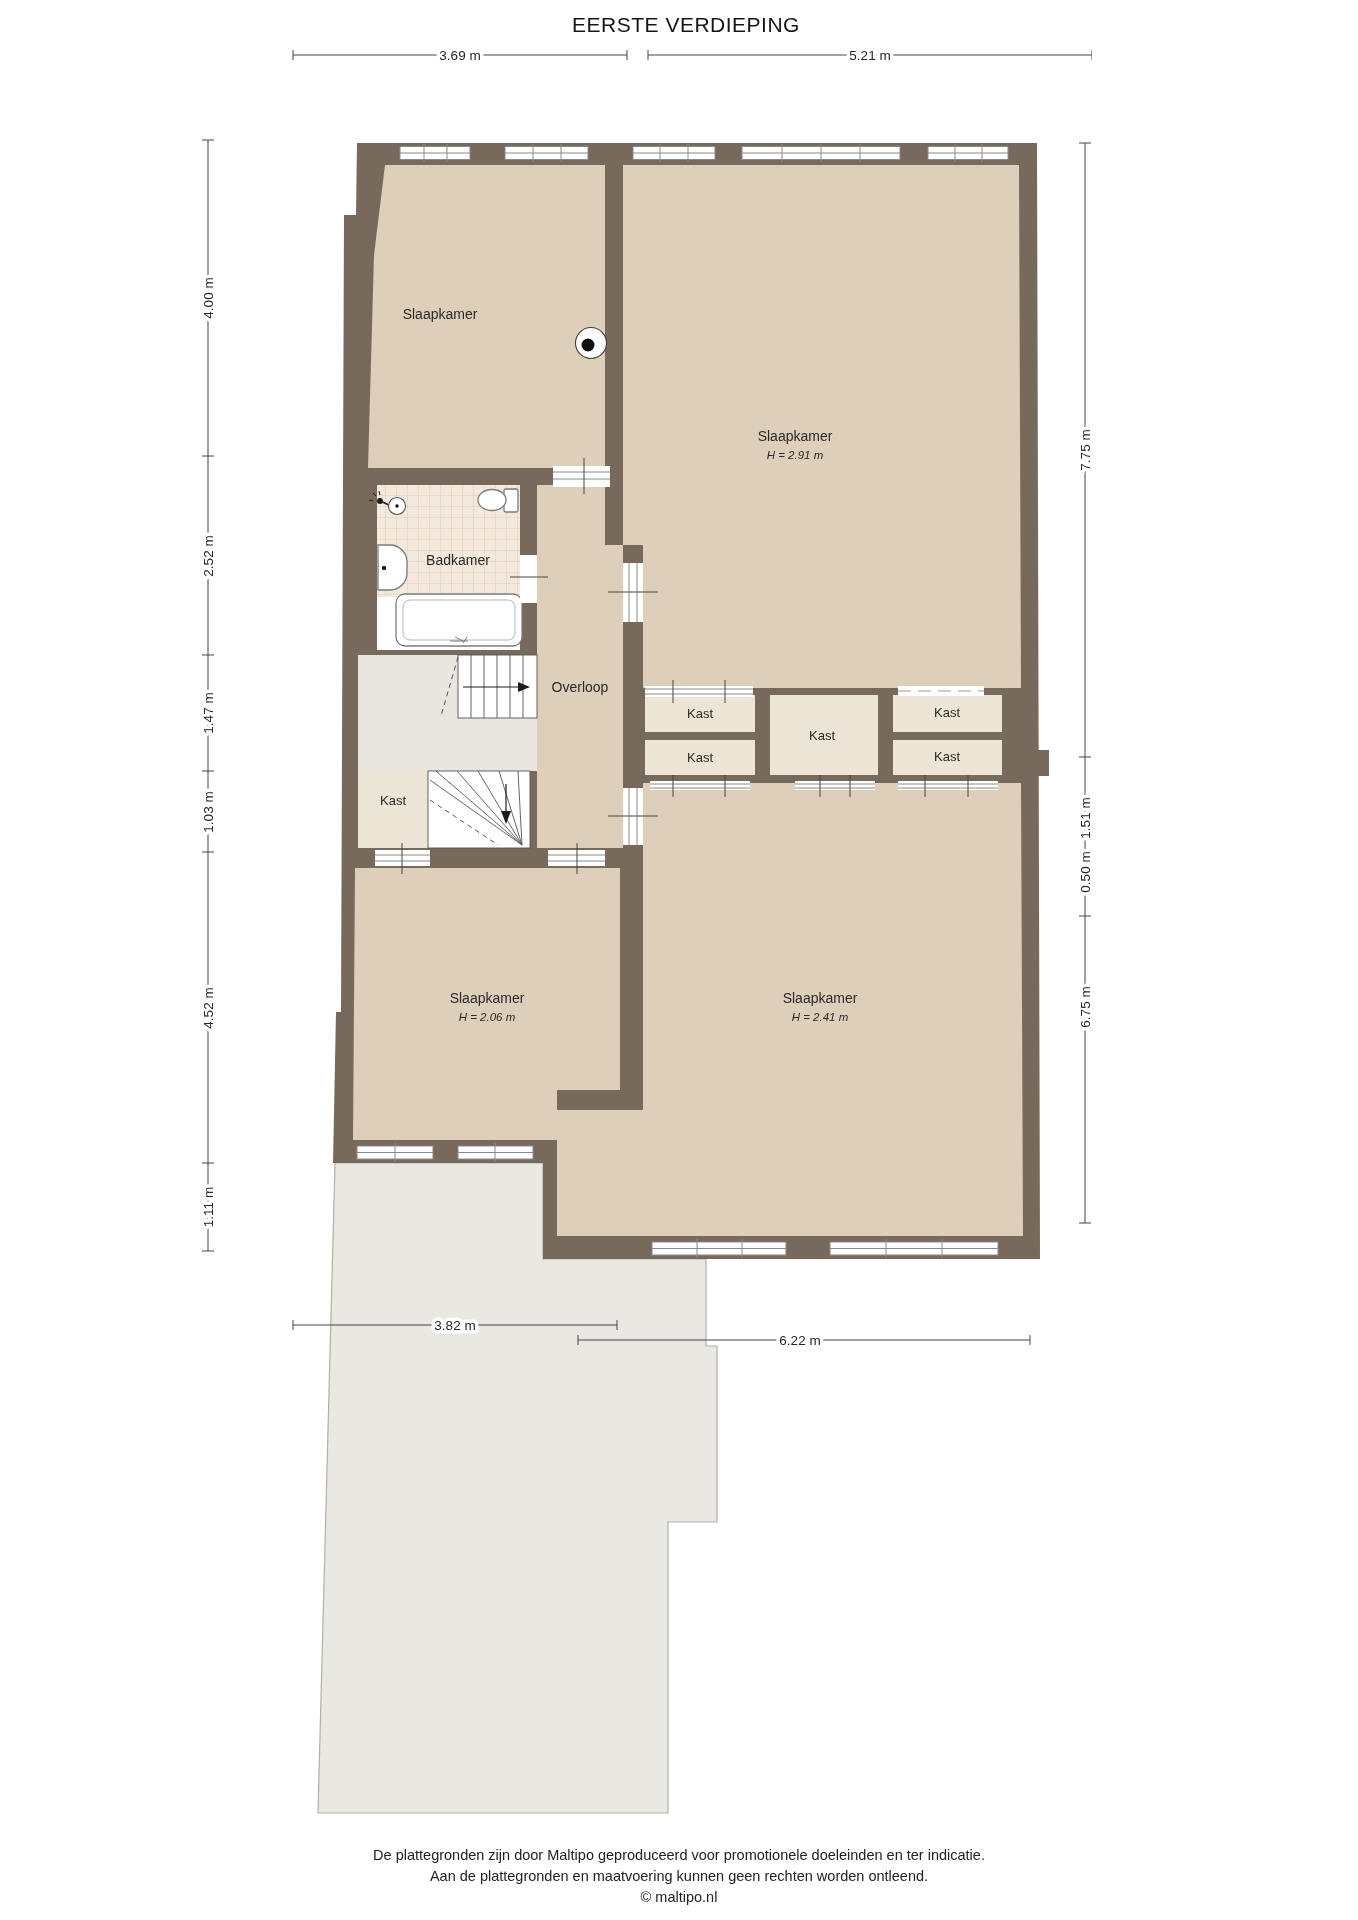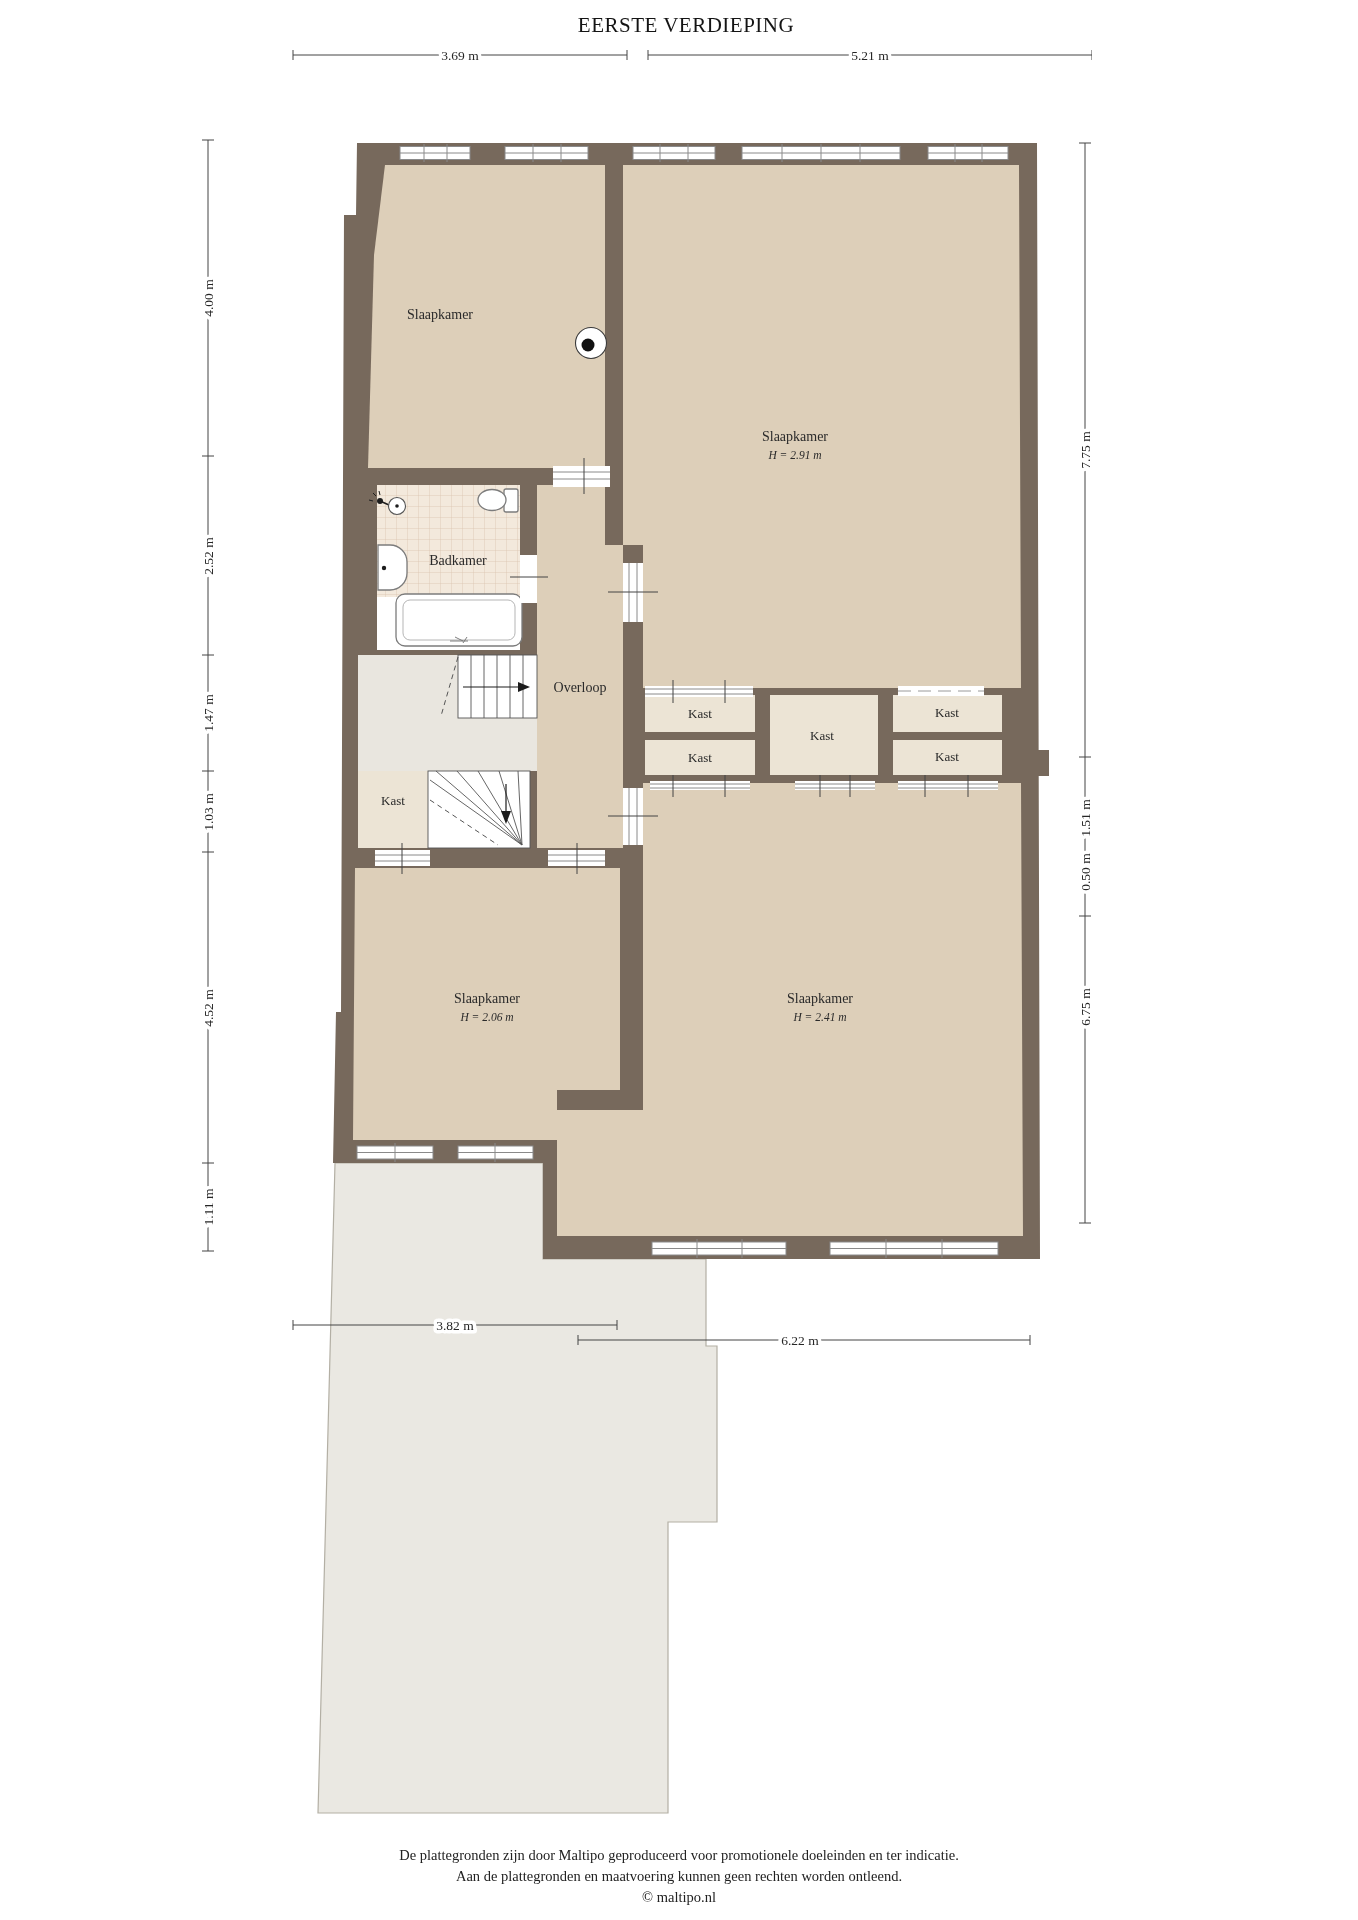--- a/index.html
+++ b/index.html
@@ -1,17 +1,17 @@
 <!DOCTYPE html>
 <html style="--wall: #77695c; --room: #ddcfb9; --closet: #ece4d5; --landing: #e9e6df; --roof: #eae8e2; --roofline: #b3afa4; --tilebg: #f3e9dc;"><head>
 <meta charset="utf-8">
 <style>
   html,body{margin:0;padding:0;background:#fff;}
   #canvas{position:relative;width:1092px;height:1920px;background:#fff;overflow:hidden;
-          font-family:Liberation Serif, serif;}
+          font-family:Liberation Sans, sans-serif;}
   svg{display:block;}
   .wall{fill:var(--wall);}
   .room{fill:var(--room);}
   .cream{fill:var(--closet);}
   .light{fill:var(--landing);}
   .roof{fill:var(--roof);stroke:var(--roofline);stroke-width:1.2;}
   .whitefill{fill:#fff;}
   .tilebg{fill:var(--tilebg);}
   .fixture{fill:#fff;stroke:#7c7c7c;stroke-width:1.3;}
   .thinline{stroke:#6f6f6f;stroke-width:0.9;fill:none;}

